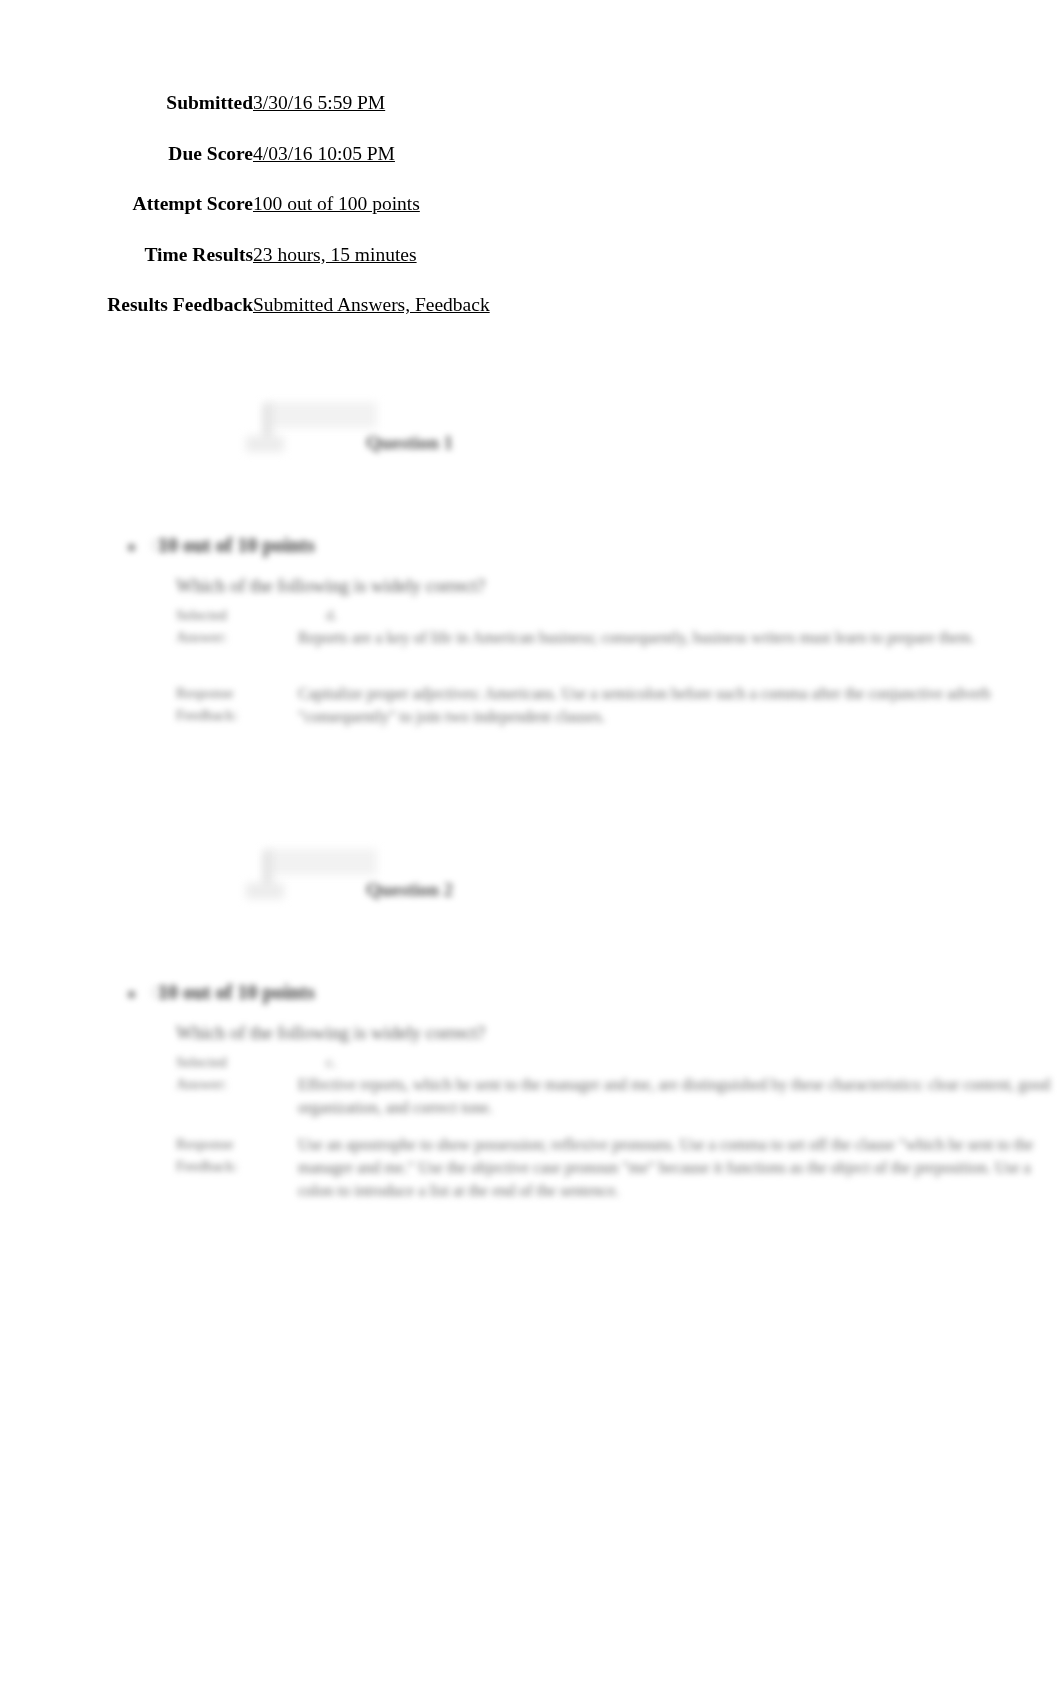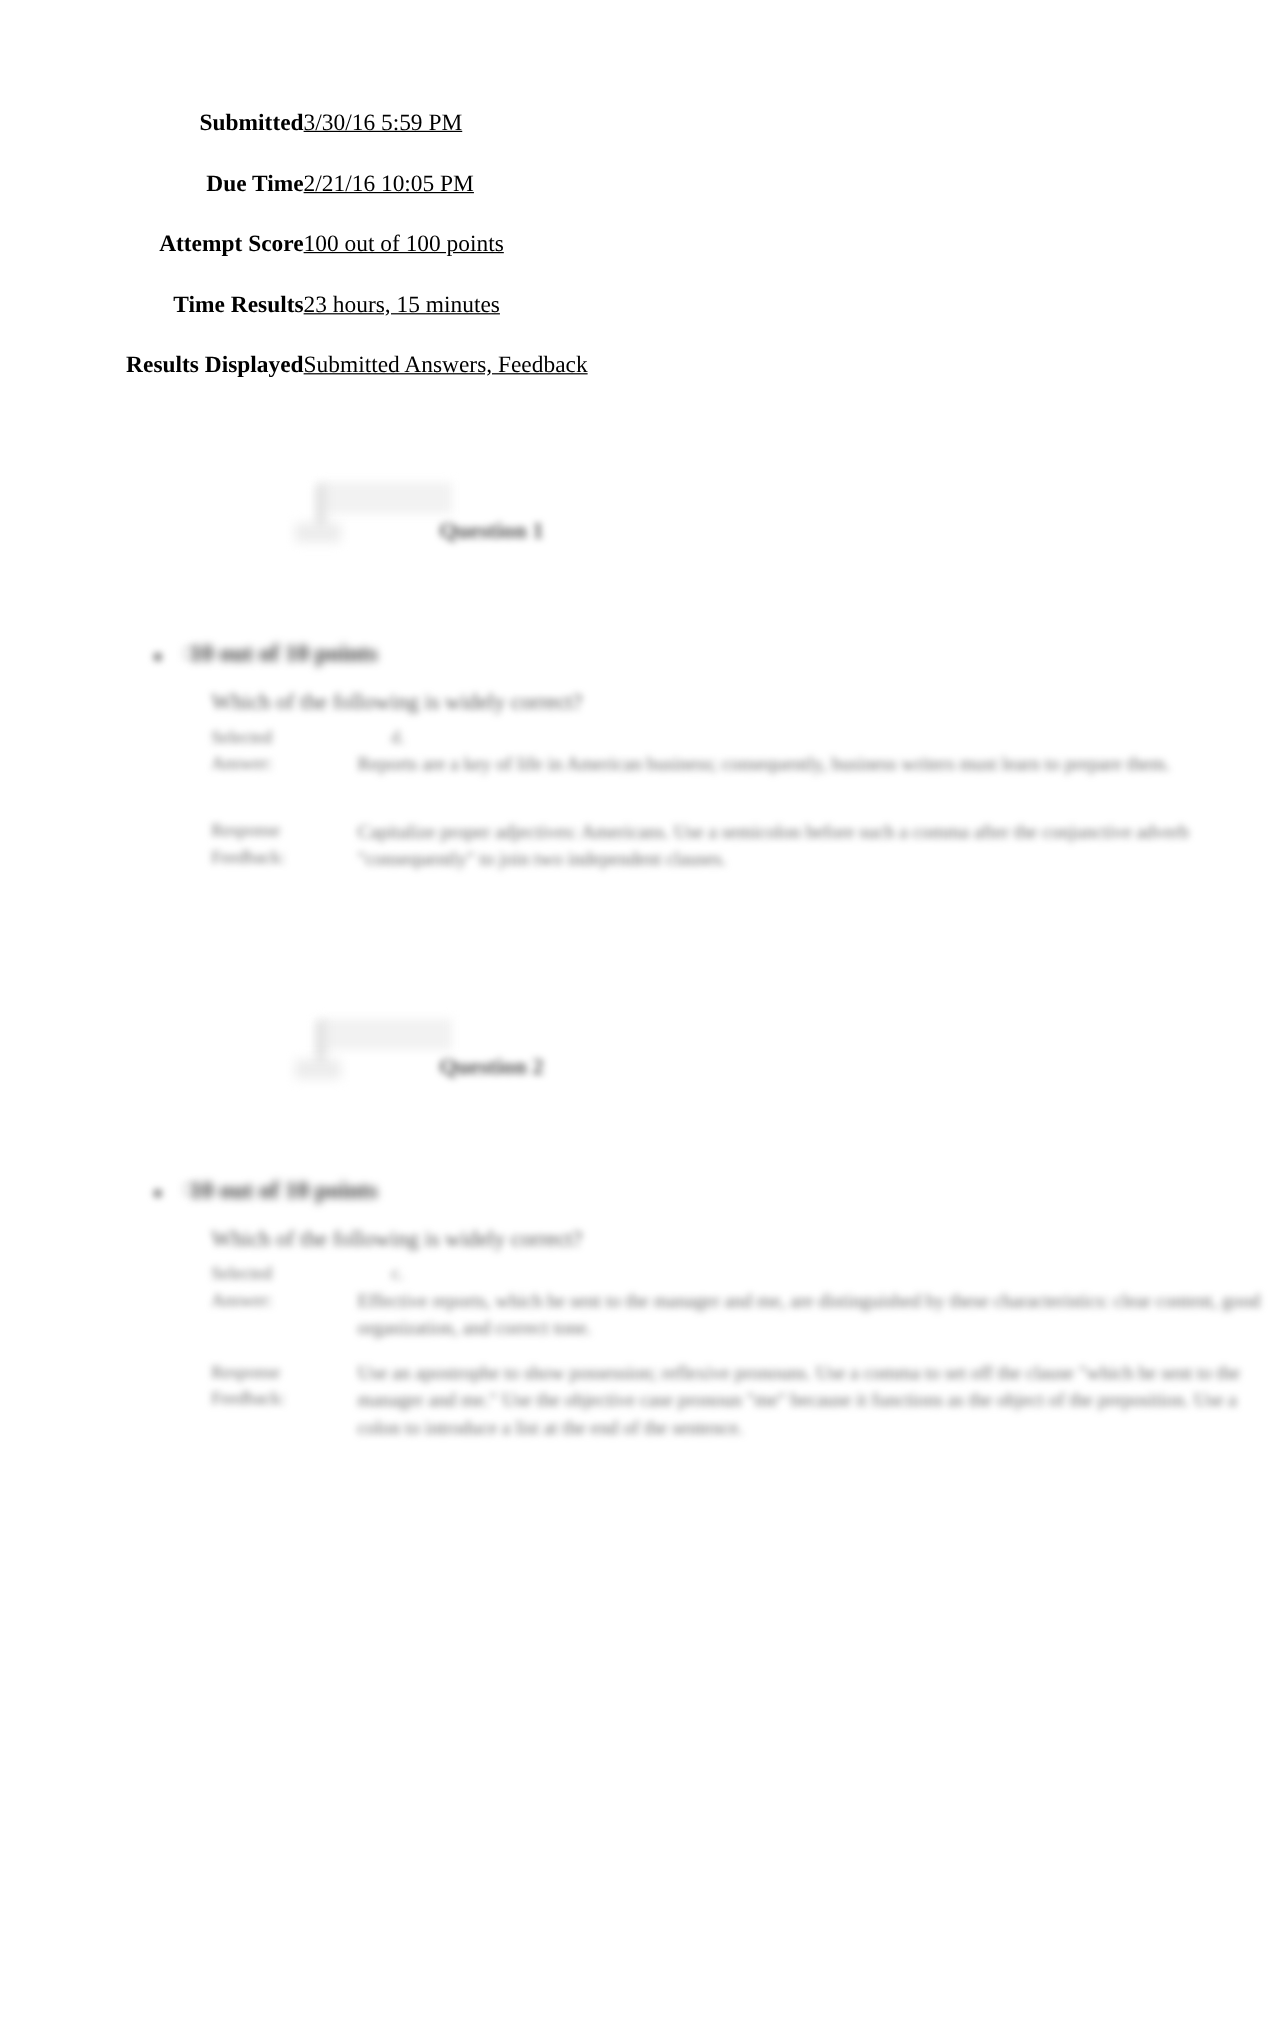--- a/index.html
+++ b/index.html
@@ -193,33 +193,33 @@
 
 <div class="page">
 
   <table class="meta-table">
     <tbody>
       <tr>
         <td class="meta-label">Submitted</td>
         <td class="meta-value">3/30/16 5:59 PM</td>
       </tr>
       <tr>
-        <td class="meta-label">Due Time</td>
-        <td class="meta-value">2/21/16 10:05 PM</td>
+        <td class="meta-label">Due Score</td>
+        <td class="meta-value">4/03/16 10:05 PM</td>
       </tr>
       <tr>
         <td class="meta-label">Attempt Score</td>
         <td class="meta-value">100 out of 100 points</td>
       </tr>
       <tr>
         <td class="meta-label">Time Results</td>
         <td class="meta-value">23 hours, 15 minutes</td>
       </tr>
       <tr>
-        <td class="meta-label">Results Displayed</td>
+        <td class="meta-label">Results Feedback</td>
         <td class="meta-value">Submitted Answers, Feedback</td>
       </tr>
     </tbody>
   </table>
 
   <div class="question-block" id="q1">
     <div class="q-header-row">
       <div class="q-badge-box"></div>
       <div class="q-badge-stem"></div>
       <div class="q-badge-foot"></div>

